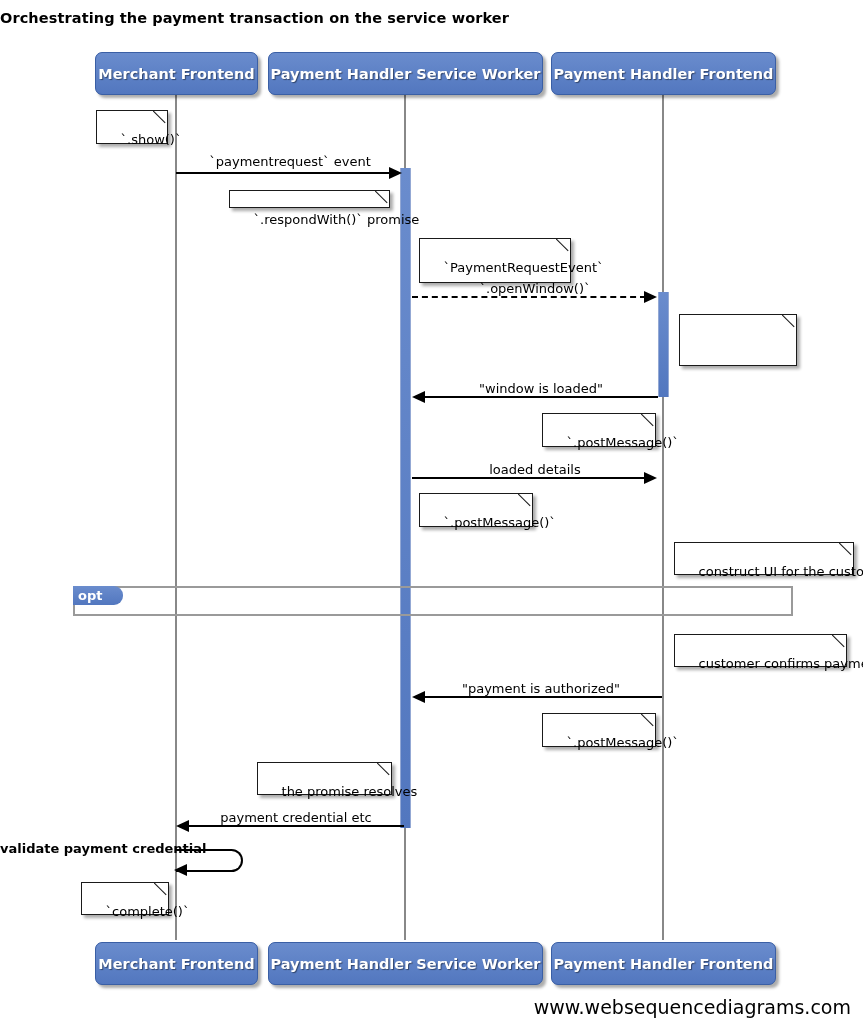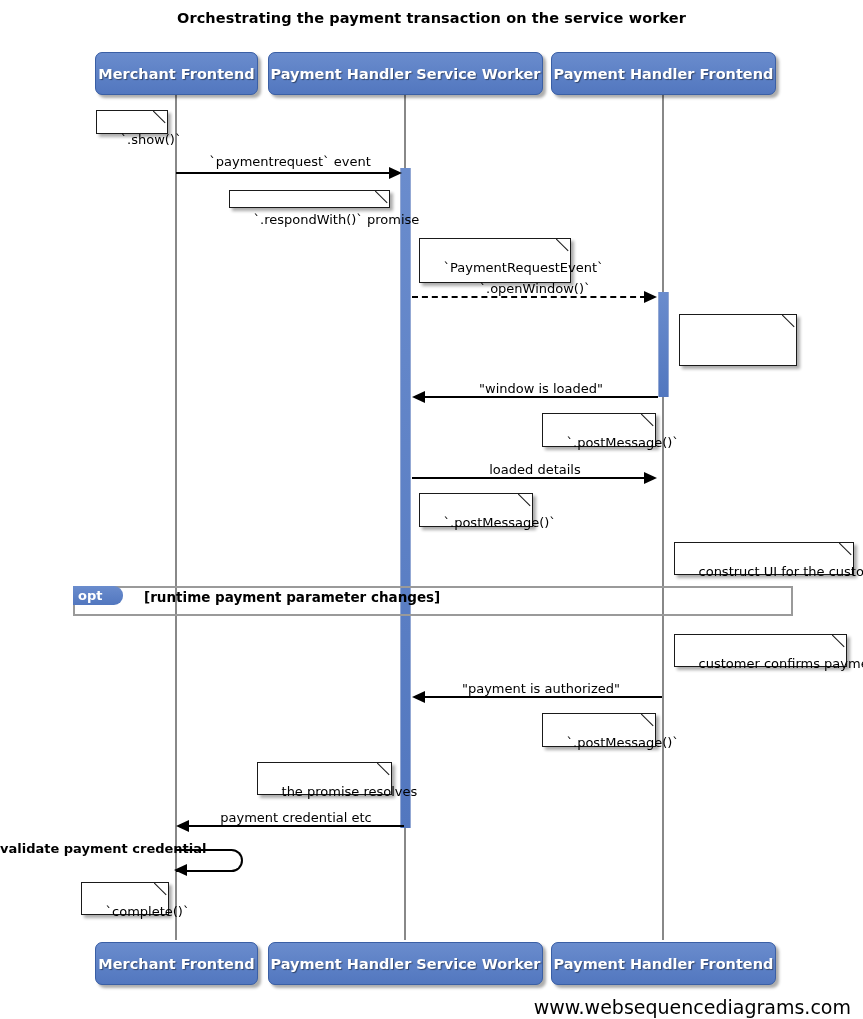--- a/index.html
+++ b/index.html
@@ -17,21 +17,21 @@
     background: #ffffff;
     overflow: hidden;
   }
 
   
   .diagram-title {
     position: absolute;
     left: 0;
     top: 10px;
     width: 863px;
-    text-align: center;
+    text-align: left;
     font-size: 14.5px;
     font-weight: bold;
     color: #000000;
     letter-spacing: 0.1px;
   }
 
   
   .participant {
     position: absolute;
     box-sizing: border-box;
@@ -201,21 +201,21 @@
   <div class="participant" style="left:95px; top:52px; width:163px; height:43px;">
     <span>Merchant Frontend</span>
   </div>
   <div class="participant" style="left:268px; top:52px; width:275px; height:43px;">
     <span>Payment Handler Service Worker</span>
   </div>
   <div class="participant" style="left:551px; top:52px; width:225px; height:43px;">
     <span>Payment Handler Frontend</span>
   </div>
 
-  <div class="note" style="left:96px; top:110px; width:72px; height:24px;">
+  <div class="note" style="left:96px; top:110px; width:72px; height:34px;">
     <span>`.show()`</span>
     <span class="folddiag"></span>
   </div>
 
   <div class="msg-label center" style="left:176px; top:154px; width:228px;">
     <span>`paymentrequest` event</span>
   </div>
   <div class="msg-line" style="left:176px; top:172px; width:216px;"></div>
   <div class="arrowhead right" style="left:389px; top:167px;"></div>
 
@@ -263,23 +263,20 @@
 
   <div class="note" style="left:674px; top:542px; width:180px; height:33px;">
     <span>construct UI for the customer</span>
     <span class="folddiag"></span>
   </div>
 
   <div class="fragment" style="left:73px; top:586px; width:720px; height:30px;"></div>
   <div class="frag-tab" style="left:73px; top:586px; width:50px; height:19px;">
     <span>opt</span>
   </div>
-  <div class="frag-cond" style="left:144px; top:589px;">
-    <span>[runtime payment parameter changes]</span>
-  </div>
 
   <div class="note" style="left:674px; top:634px; width:173px; height:33px;">
     <span>customer confirms payment</span>
     <span class="folddiag"></span>
   </div>
 
   <div class="msg-label center" style="left:424px; top:681px; width:234px;">
     <span>"payment is authorized"</span>
   </div>
   <div class="msg-line" style="left:424px; top:696px; width:238px;"></div>

